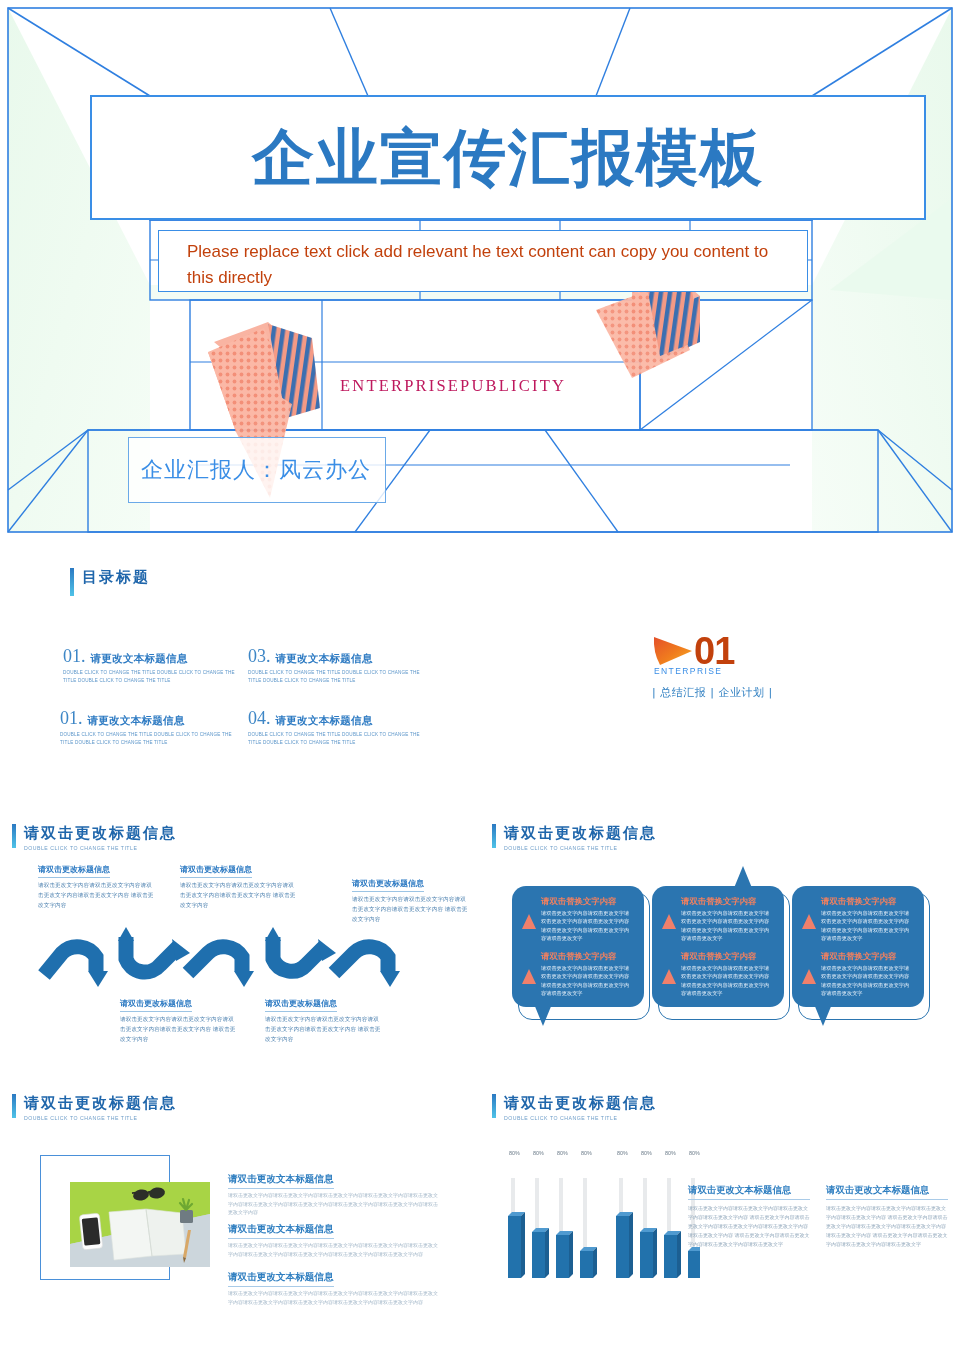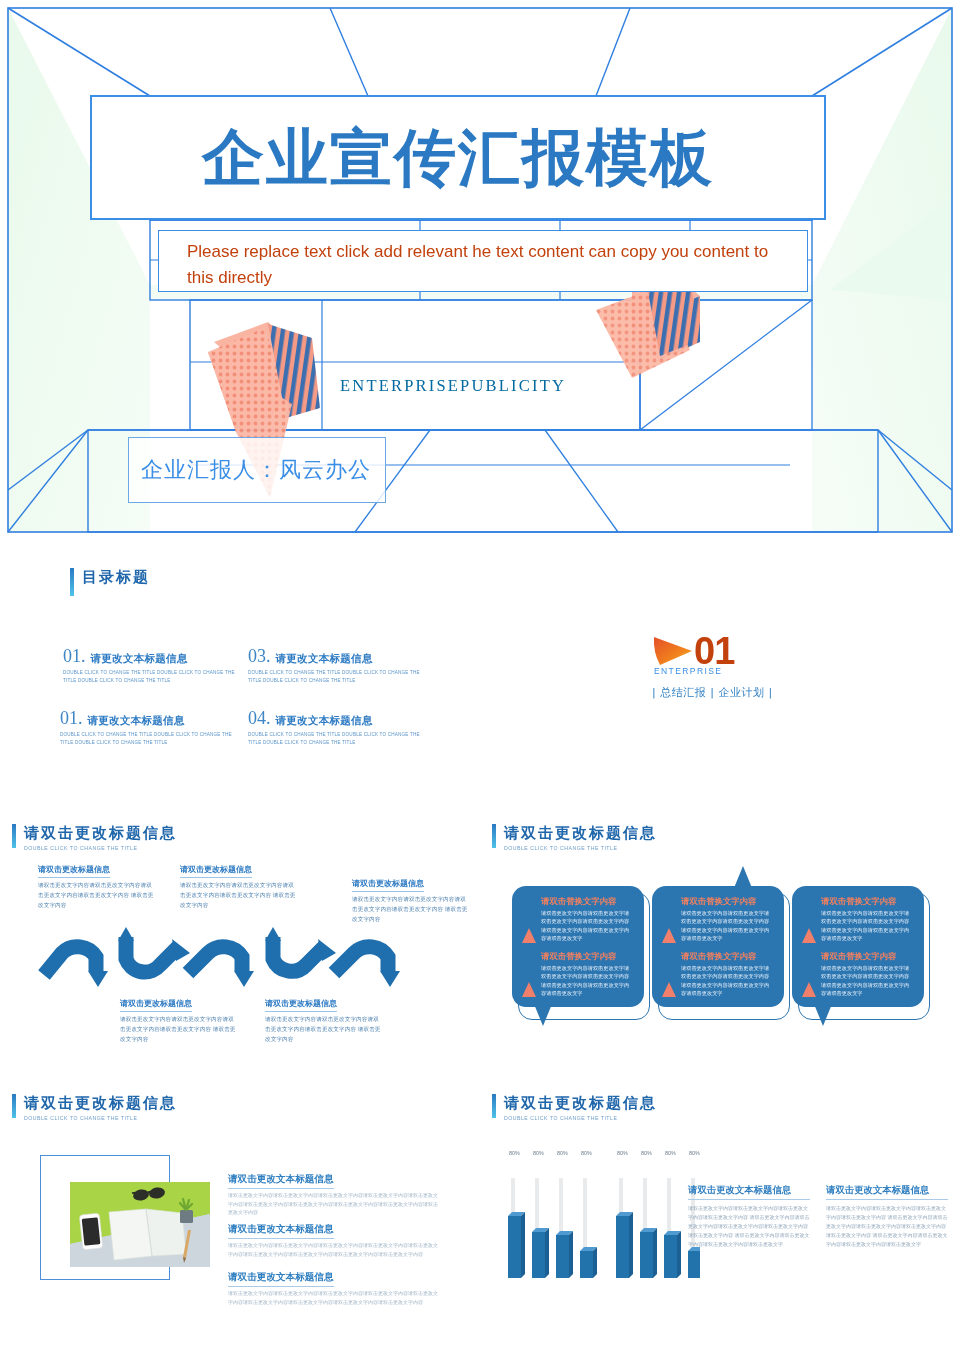--- a/index.html
+++ b/index.html
@@ -6,42 +6,42 @@
   html,body { width:960px; height:1352px; background:#ffffff; }
   body { font-family:"Liberation Sans","DejaVu Sans",sans-serif; overflow:hidden; }
 
   .page { position:relative; width:960px; height:1352px; background:#fff; }
 
   
   .slide-title { position:absolute; left:0; top:0; width:960px; height:540px; overflow:hidden; background:#fff; }
   .slide-title svg { position:absolute; left:0; top:0; }
 
   .title-box {
-    position:absolute; left:90px; top:95px; width:736px; height:125px;
+    position:absolute; left:90px; top:95px; width:836px; height:125px;
     border:2px solid #3a8ee6; background:#ffffff;
     display:flex; align-items:center; justify-content:center;
   }
   .title-main {
     font-family:"DejaVu Sans","Liberation Sans",sans-serif;
     font-size:62px; font-weight:bold; color:#2b79c2; letter-spacing:2px;
     white-space:nowrap;
   }
   .subtitle-box {
     position:absolute; left:158px; top:230px; width:650px; height:62px;
     border:1.5px solid #3a8ee6; background:#ffffff;
     padding:8px 28px;
   }
   .subtitle-text {
     font-size:17px; color:#c2410c; line-height:1.55; font-weight:300;
     font-family:"Liberation Sans",sans-serif;
   }
   .enterprise-eng {
     position:absolute; left:340px; top:376px;
     font-family:"Liberation Serif","DejaVu Serif",serif;
-    font-size:16.5px; color:#0369a1; letter-spacing:2.2px;
+    font-size:16.5px; color:#be185d; letter-spacing:2.2px;
   }
   .presenter-box {
     position:absolute; left:128px; top:437px; width:258px; height:66px;
     border:1.5px solid #6aa9e8; background:rgba(255,255,255,0.82);
     display:flex; align-items:center; padding-left:12px;
   }
   .presenter-text {
     font-family:"DejaVu Sans","Liberation Sans",sans-serif;
     font-size:22px; color:#3a8ee6; letter-spacing:1px; white-space:nowrap;
   }
@@ -95,21 +95,21 @@
 
   .bubble { position:absolute; width:132px; }
   .bubble-body {
     background:#2b75b0; border-radius:14px 14px 14px 14px;
     padding:10px 10px 10px 10px; position:relative;
   }
   .bubble-outline {
     position:absolute; border:1.2px solid #2b75b0; border-radius:14px;
     width:132px; height:128px; left:6px; top:6px; z-index:0;
   }
-  .brow { display:flex; gap:5px; align-items:flex-end; margin-bottom:8px; }
+  .brow { display:flex; gap:5px; align-items:center; margin-bottom:8px; }
   .btri { width:0;height:0;border-left:7px solid transparent;border-right:7px solid transparent;border-bottom:15px solid #f0806b; flex:0 0 auto; margin-top:5px;}
   .bh {
     font-family:"DejaVu Sans","Liberation Sans",sans-serif;
     font-size:8.4px; font-weight:bold; color:#f08060; margin-bottom:2px;
   }
   .bp { font-family:"Liberation Serif","DejaVu Serif",serif; font-size:5.2px; color:#eaf3fb; line-height:1.62; }
   .tail-down { position:absolute; width:0;height:0; border-left:9px solid transparent;border-right:9px solid transparent;border-top:22px solid #2b75b0; }
   .tail-up { position:absolute; width:0;height:0; border-left:9px solid transparent;border-right:9px solid transparent;border-bottom:22px solid #2b75b0; }
 
   

